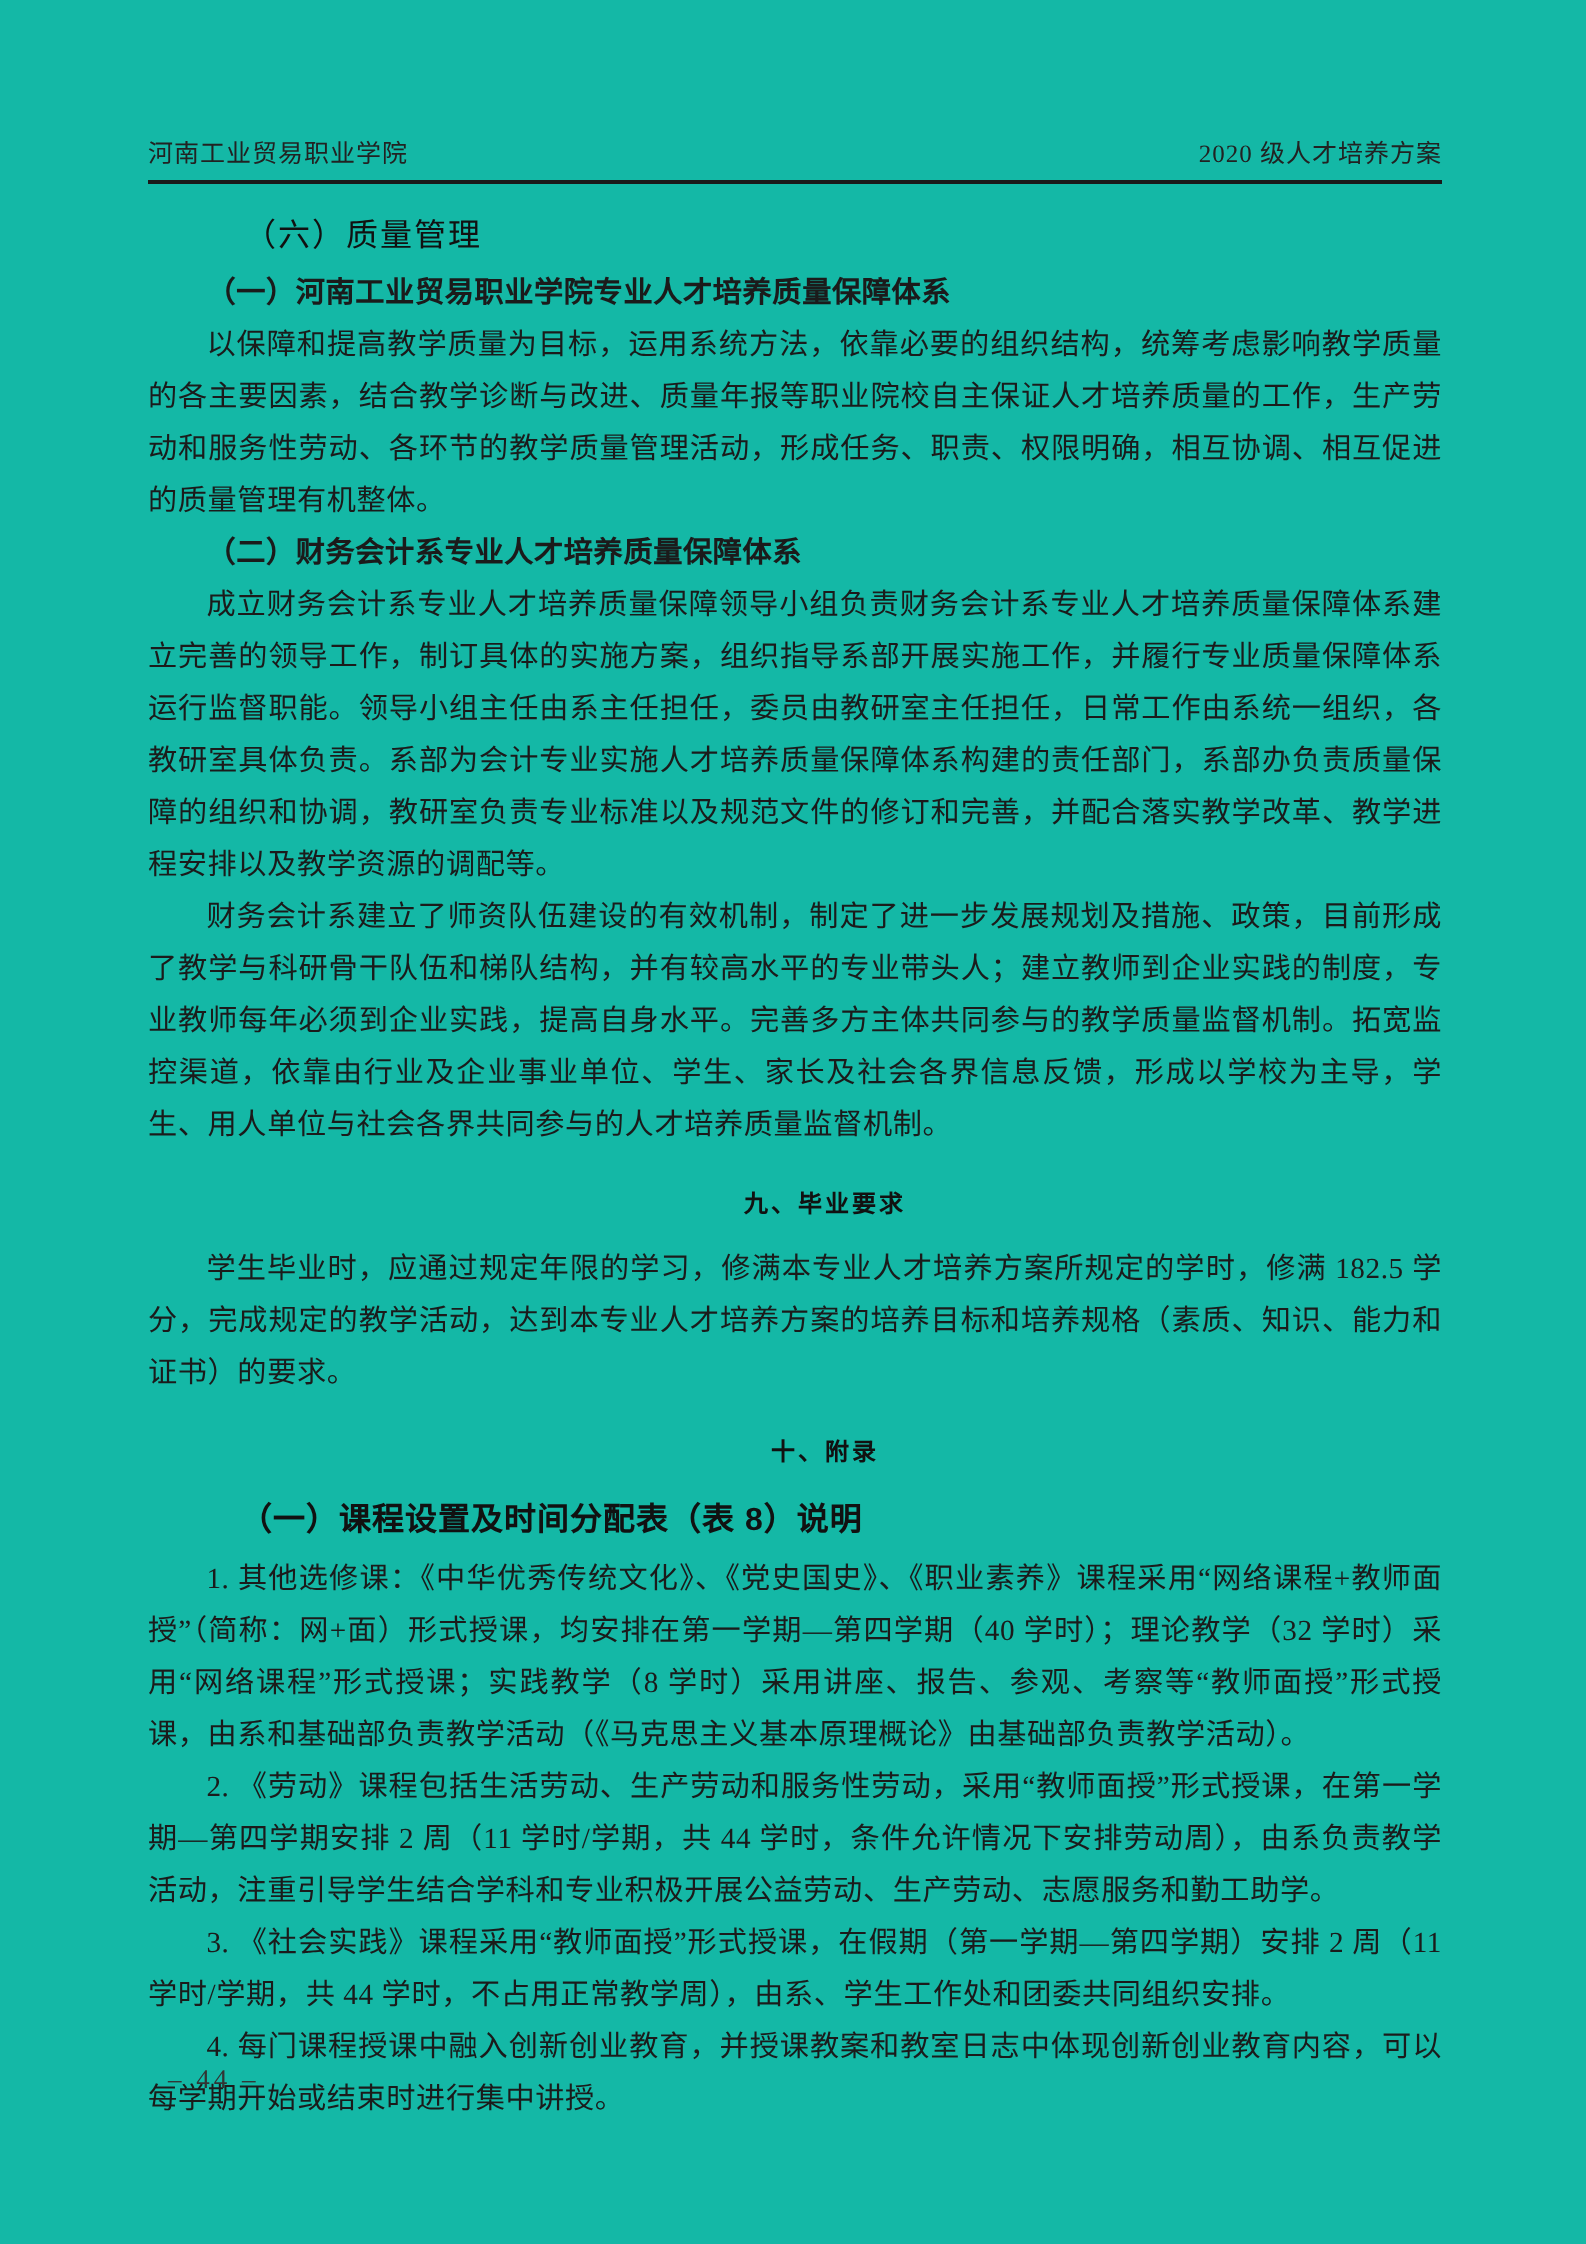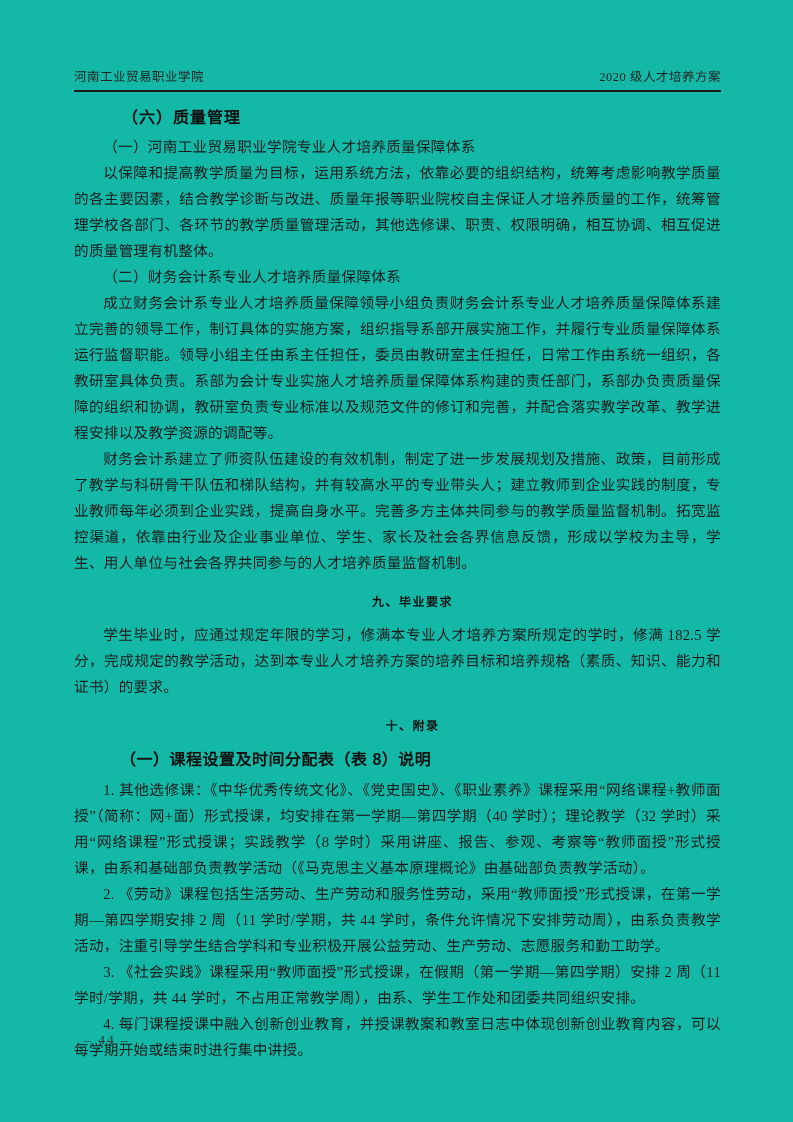--- a/index.html
+++ b/index.html
@@ -39,26 +39,27 @@
     margin: 0;
     font-size: 14.6px;
     line-height: 26px;
     letter-spacing: 0.3px;
     text-align: justify;
     text-indent: 2em;
     color: #1b1b1b;
   }
   p.subline {
     text-align: left;
+    font-weight: bold;
   }
   h3.sec {
     margin: 3px 0 6px 0;
     padding-left: 48px;
     font-size: 16px;
-    font-weight: bold;
+    font-weight: normal;
     letter-spacing: 1px;
     font-family: "Liberation Sans", "DejaVu Sans", sans-serif;
     color: #111111;
   }
   h1.major {
     margin: 16px 0 13px 0;
     padding-left: 30px;
     font-size: 12px;
     font-weight: bold;
     letter-spacing: 1.5px;
@@ -91,21 +92,21 @@
   <div class="page-inner">
 
     <div class="header-row">
       <span>河南工业贸易职业学院</span>
       <span>2020 级人才培养方案</span>
     </div>
 
     <div class="content">
       <h3 class="sec">（六）质量管理</h3>
       <p class="body subline">（一）河南工业贸易职业学院专业人才培养质量保障体系</p>
-      <p class="body">以保障和提高教学质量为目标，运用系统方法，依靠必要的组织结构，统筹考虑影响教学质量的各主要因素，结合教学诊断与改进、质量年报等职业院校自主保证人才培养质量的工作，统筹管理学校各部门、各环节的教学质量管理活动，其他选修课、职责、权限明确，相互协调、相互促进的质量管理有机整体。</p>
+      <p class="body">以保障和提高教学质量为目标，运用系统方法，依靠必要的组织结构，统筹考虑影响教学质量的各主要因素，结合教学诊断与改进、质量年报等职业院校自主保证人才培养质量的工作，生产劳动和服务性劳动、各环节的教学质量管理活动，形成任务、职责、权限明确，相互协调、相互促进的质量管理有机整体。</p>
       <p class="body subline">（二）财务会计系专业人才培养质量保障体系</p>
       <p class="body">成立财务会计系专业人才培养质量保障领导小组负责财务会计系专业人才培养质量保障体系建立完善的领导工作，制订具体的实施方案，组织指导系部开展实施工作，并履行专业质量保障体系运行监督职能。领导小组主任由系主任担任，委员由教研室主任担任，日常工作由系统一组织，各教研室具体负责。系部为会计专业实施人才培养质量保障体系构建的责任部门，系部办负责质量保障的组织和协调，教研室负责专业标准以及规范文件的修订和完善，并配合落实教学改革、教学进程安排以及教学资源的调配等。</p>
       <p class="body">财务会计系建立了师资队伍建设的有效机制，制定了进一步发展规划及措施、政策，目前形成了教学与科研骨干队伍和梯队结构，并有较高水平的专业带头人；建立教师到企业实践的制度，专业教师每年必须到企业实践，提高自身水平。完善多方主体共同参与的教学质量监督机制。拓宽监控渠道，依靠由行业及企业事业单位、学生、家长及社会各界信息反馈，形成以学校为主导，学生、用人单位与社会各界共同参与的人才培养质量监督机制。</p>
 
       <h1 class="major">九、毕业要求</h1>
       <p class="body">学生毕业时，应通过规定年限的学习，修满本专业人才培养方案所规定的学时，修满 182.5 学分，完成规定的教学活动，达到本专业人才培养方案的培养目标和培养规格（素质、知识、能力和证书）的要求。</p>
 
       <h1 class="major">十、附录</h1>
       <h2 class="sub">（一）课程设置及时间分配表（表 8）说明</h2>
       <p class="body">1. 其他选修课：《中华优秀传统文化》、《党史国史》、《职业素养》课程采用“网络课程+教师面授”（简称：网+面）形式授课，均安排在第一学期—第四学期（40 学时）；理论教学（32 学时）采用“网络课程”形式授课；实践教学（8 学时）采用讲座、报告、参观、考察等“教师面授”形式授课，由系和基础部负责教学活动（《马克思主义基本原理概论》由基础部负责教学活动）。</p>

